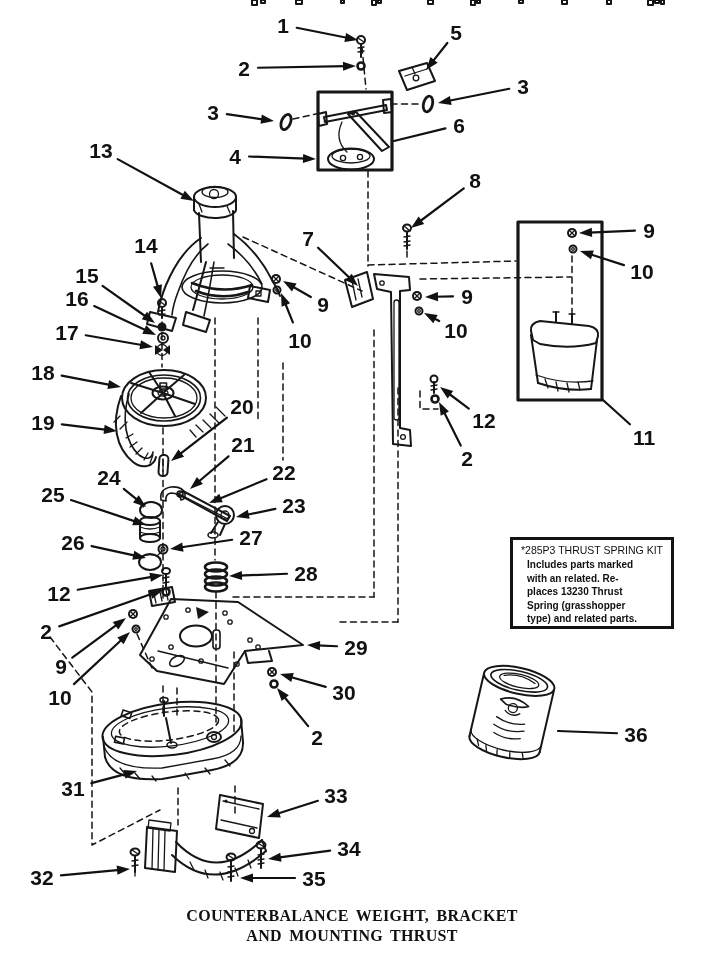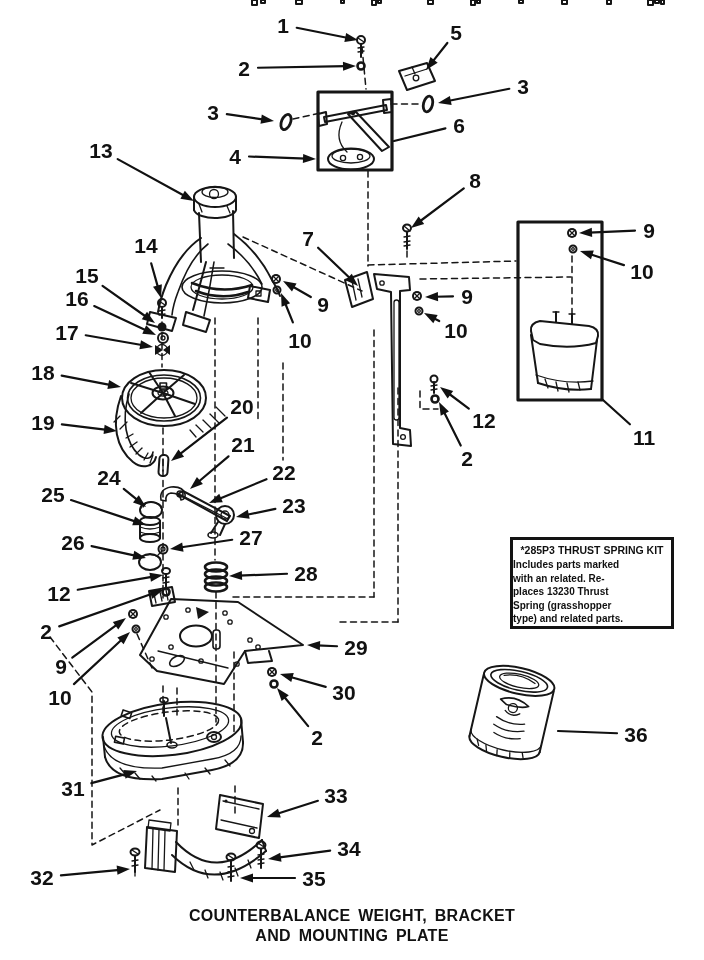--- a/index.html
+++ b/index.html
@@ -14,24 +14,24 @@
   #art .sw26{stroke-width:2.6;}
   #art .sw28{stroke-width:2.8;}
   #art .thick{stroke-width:3.2;}
   #art .dash{stroke-dasharray:6 4.5;stroke-width:1.5;}
   #art .fillk{fill:#161616;stroke:none;}
   .co-label{font:bold 21px "Liberation Sans",sans-serif;fill:#111;}
   .co-line{stroke:#111;stroke-width:2.2;stroke-linecap:round;}
   .co-head{fill:#111;stroke:none;}
   .notebox{position:absolute;left:510px;top:537px;width:164px;height:92px;border:3px solid #131313;
            box-sizing:border-box;background:#fff;}
-  .nb-title{font-weight:bold;font-size:10.5px;text-align:center;margin-top:4px;letter-spacing:0px;white-space:nowrap;}
-  .nb-body{margin-top:2px;font-weight:bold;font-size:10px;line-height:13.5px;}
+  .nb-title{font-weight:normal;font-size:10.5px;text-align:center;margin-top:4px;letter-spacing:0px;white-space:nowrap;}
+  .nb-body{margin-top:2px;padding-left:14px;font-weight:bold;font-size:10px;line-height:13.5px;}
   .caption{position:absolute;left:0;top:906px;width:704px;text-align:center;font-weight:bold;
-           font-size:16px;line-height:20px;letter-spacing:0.3px;word-spacing:3px;}
+           font-size:16px;line-height:20px;letter-spacing:0.3px;word-spacing:3px;font-family:Liberation Serif, serif;}
 </style>
 </head>
 <body>
 
 <div class="page">
 <svg width="704" height="960" viewBox="0 0 704 960">
   <g id="art">
 
     <g class="fillk">
       <rect x="252" y="0" width="5" height="5"></rect>
@@ -622,15 +622,15 @@
     <div>Includes parts marked</div>
     <div>with an related. Re-</div>
     <div>places 13230 Thrust</div>
     <div>Spring (grasshopper</div>
     <div>type) and related parts.</div>
   </div>
 </div>
 
 <div class="caption">
   <div>COUNTERBALANCE WEIGHT, BRACKET</div>
-  <div>AND MOUNTING PLATE</div>
+  <div>AND MOUNTING THRUST</div>
 </div>
 </div>
 
 </body></html>

